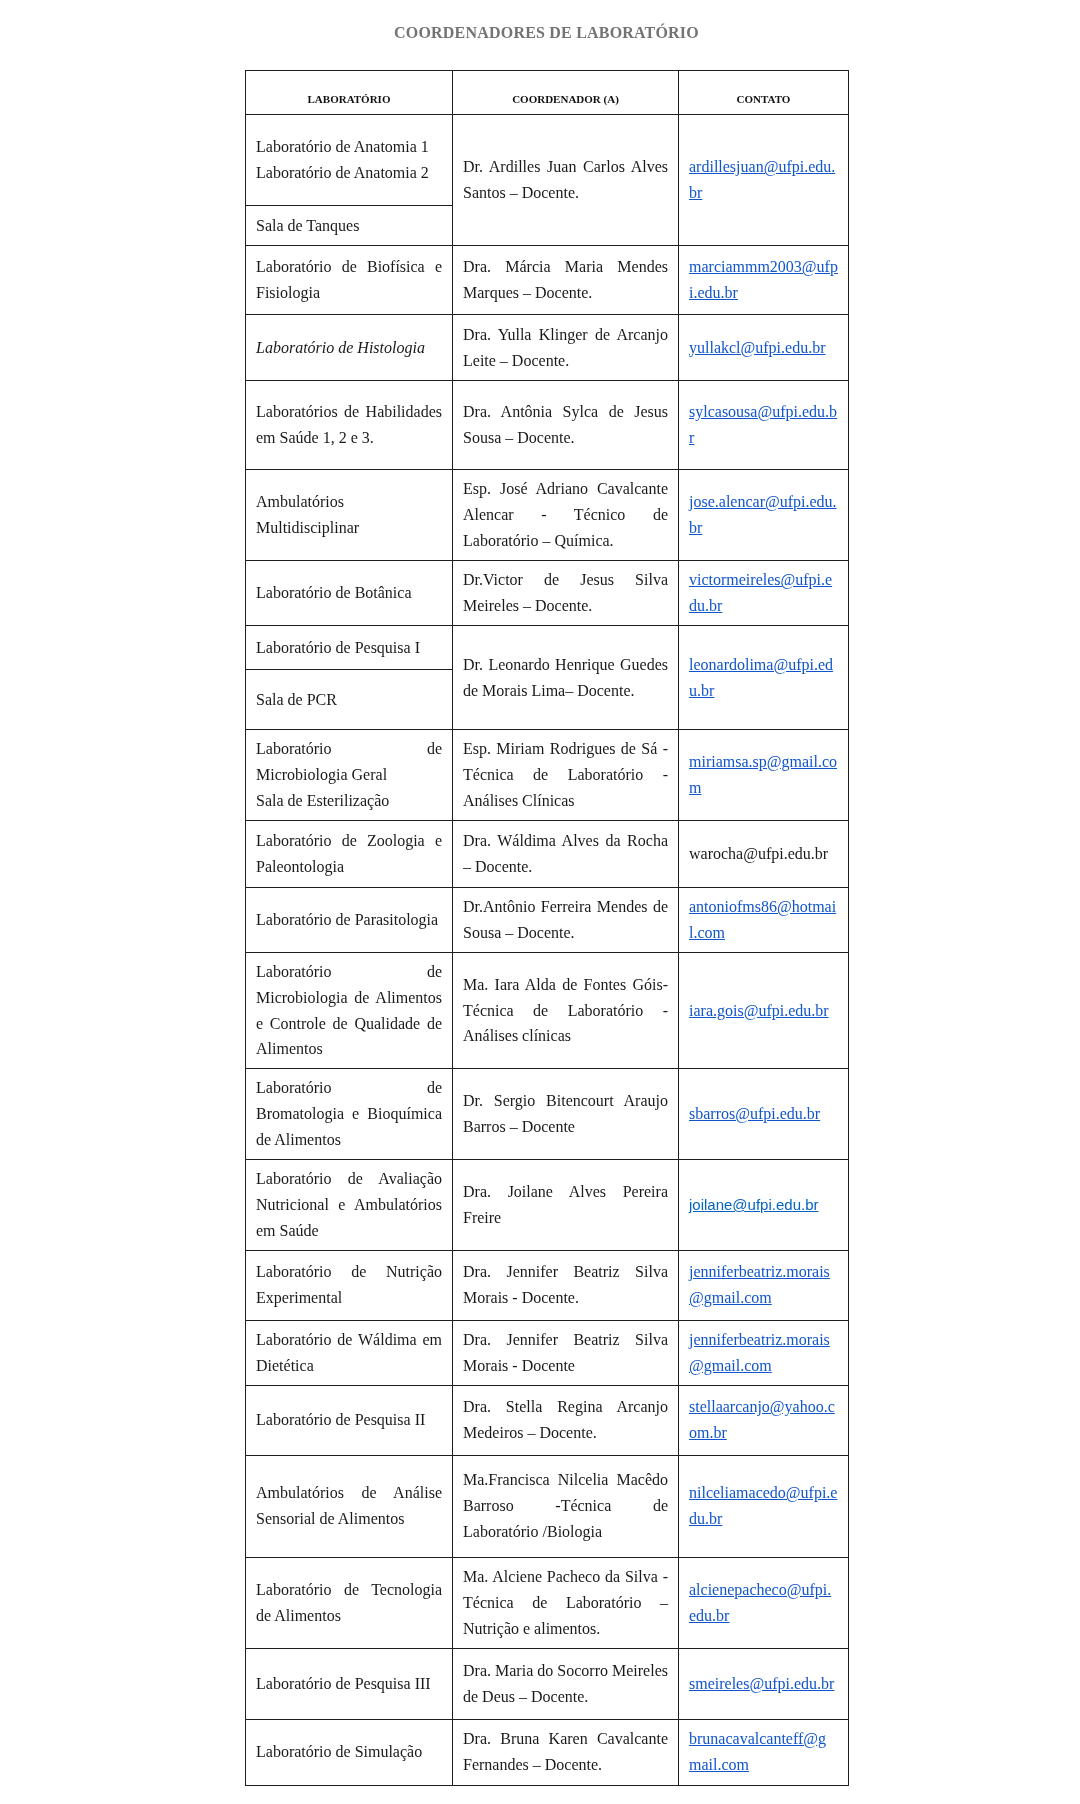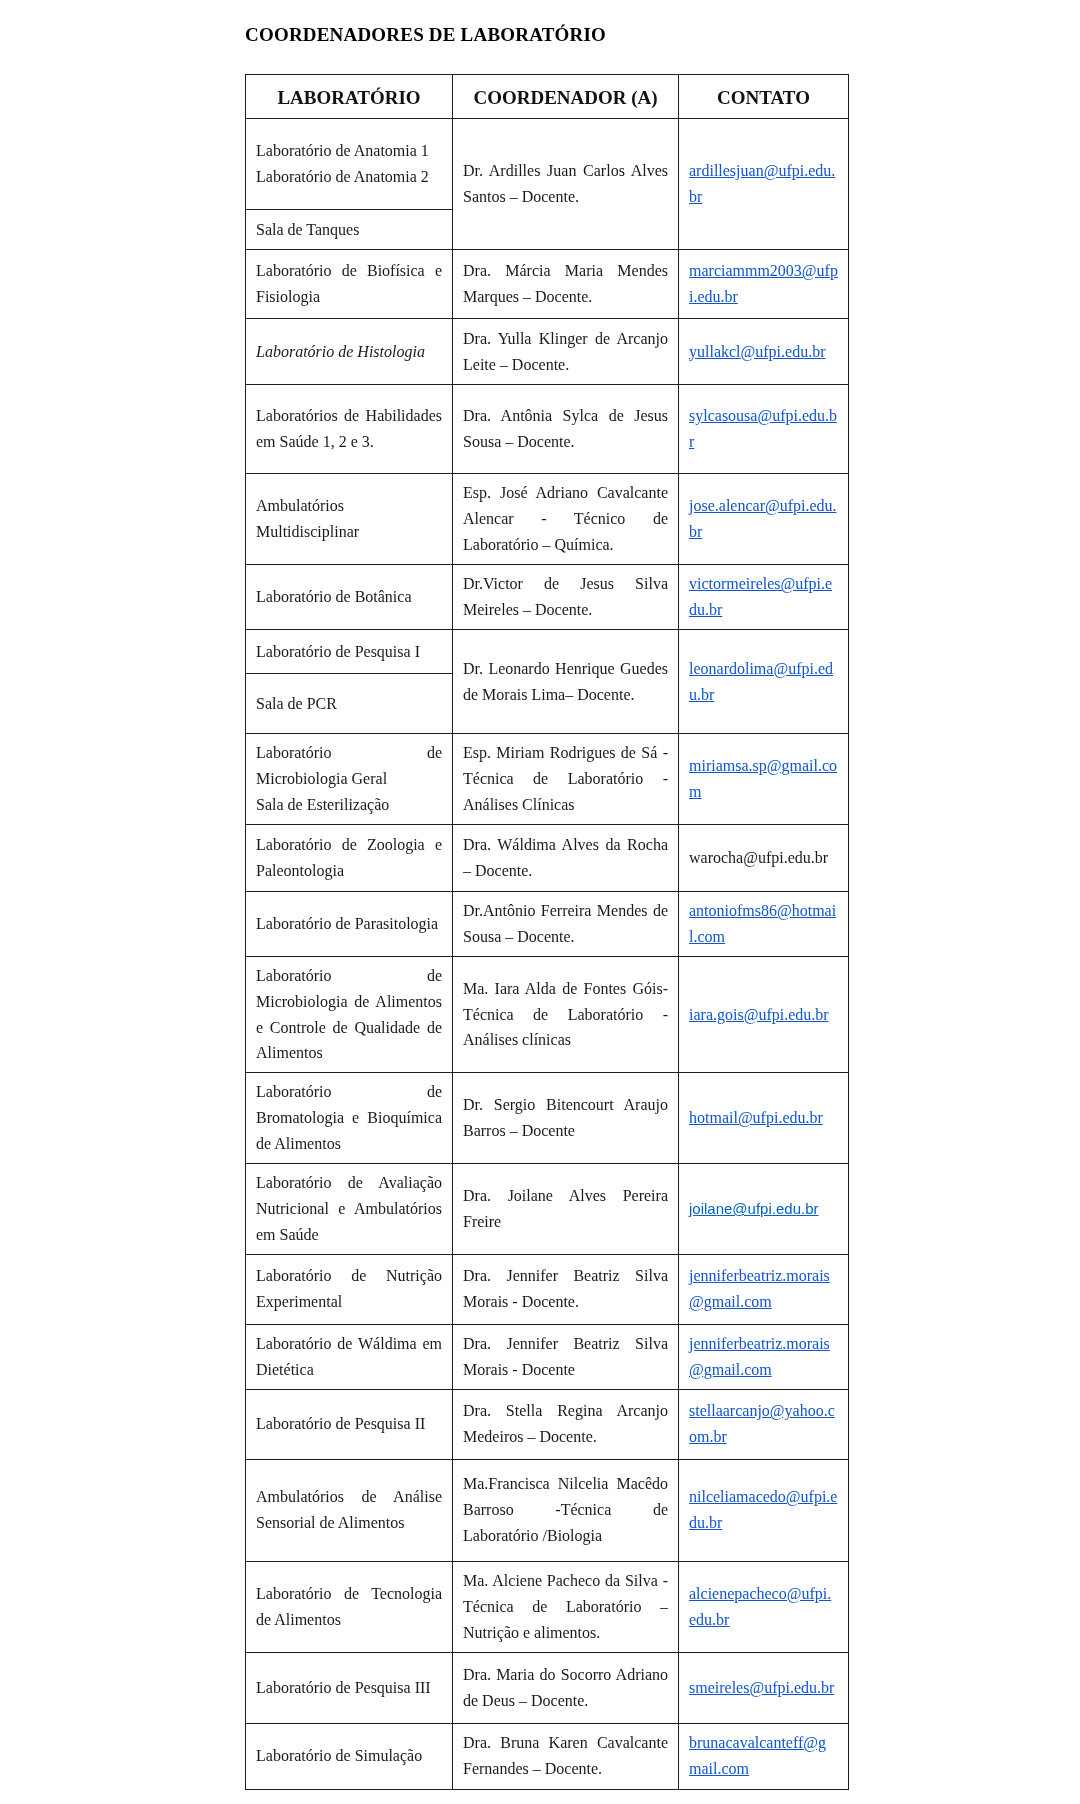--- a/index.html
+++ b/index.html
@@ -11,41 +11,42 @@
     font-family: "Liberation Serif", "DejaVu Serif", serif;
     color: #1a1a1a;
   }
   .doc {
     width: 603px;
     margin-left: 245px;
     padding-top: 24px;
   }
   .page-title {
     margin: 0;
-    font-size: 19px;
+    font-size: 16px;
     font-weight: bold;
+    text-align: center;
     letter-spacing: 0.2px;
-    color: #000000;
+    color: #737373;
   }
   table.coord-table {
     border-collapse: collapse;
     table-layout: fixed;
     width: 603px;
     margin-top: 28px;
   }
   col.c-lab   { width: 207px; }
   col.c-coord { width: 226px; }
   col.c-cont  { width: 170px; }
   th, td {
     border: 1.5px solid #1f1f1f;
     box-sizing: border-box;
     overflow: hidden;
   }
   th {
-    font-size: 19px;
+    font-size: 11px;
     font-weight: bold;
     text-align: center;
     vertical-align: bottom;
     padding: 4px 8px 9px 8px;
     height: 44px;
     color: #111111;
   }
   td {
     font-size: 16px;
     line-height: 1.62;
@@ -183,21 +184,21 @@
             <div class="para">Laboratório de Microbiologia de Alimentos e Controle de Qualidade de Alimentos</div>
           </td>
           <td class="coord-cell" rowspan="1">Ma. Iara Alda de Fontes Góis- Técnica de Laboratório - Análises clínicas</td>
           <td class="contact-cell" rowspan="1"><a class="email-link">iara.gois@ufpi.edu.br</a></td>
         </tr>
         <tr>
           <td class="lab-cell" style="height: 89px;">
             <div class="para">Laboratório de Bromatologia e Bioquímica de Alimentos</div>
           </td>
           <td class="coord-cell" rowspan="1">Dr. Sergio Bitencourt Araujo Barros – Docente</td>
-          <td class="contact-cell" rowspan="1"><a class="email-link">hotmail@ufpi.edu.br</a></td>
+          <td class="contact-cell" rowspan="1"><a class="email-link">sbarros@ufpi.edu.br</a></td>
         </tr>
         <tr>
           <td class="lab-cell" style="height: 88px;">
             <div class="para">Laboratório de Avaliação Nutricional e Ambulatórios em Saúde</div>
           </td>
           <td class="coord-cell" rowspan="1">Dra. Joilane Alves Pereira Freire</td>
           <td class="contact-cell" rowspan="1"><a class="email-link sans">joilane@ufpi.edu.br</a></td>
         </tr>
         <tr>
           <td class="lab-cell" style="height: 70px;">
@@ -231,21 +232,21 @@
           <td class="lab-cell" style="height: 91px;">
             <div class="para">Laboratório de Tecnologia de Alimentos</div>
           </td>
           <td class="coord-cell" rowspan="1">Ma. Alciene Pacheco da Silva - Técnica de Laboratório – Nutrição e alimentos.</td>
           <td class="contact-cell" rowspan="1"><a class="email-link">alcienepacheco@ufpi.edu.br</a></td>
         </tr>
         <tr>
           <td class="lab-cell" style="height: 71px;">
             <div class="para">Laboratório de Pesquisa III</div>
           </td>
-          <td class="coord-cell" rowspan="1">Dra. Maria do Socorro Adriano de Deus – Docente.</td>
+          <td class="coord-cell" rowspan="1">Dra. Maria do Socorro Meireles de Deus – Docente.</td>
           <td class="contact-cell" rowspan="1"><a class="email-link">smeireles@ufpi.edu.br</a></td>
         </tr>
         <tr>
           <td class="lab-cell" style="height: 66px;">
             <div class="para">Laboratório de Simulação</div>
           </td>
           <td class="coord-cell" rowspan="1">Dra. Bruna Karen Cavalcante Fernandes – Docente.</td>
           <td class="contact-cell" rowspan="1"><a class="email-link">brunacavalcanteff@gmail.com</a></td>
         </tr>
       </tbody>

